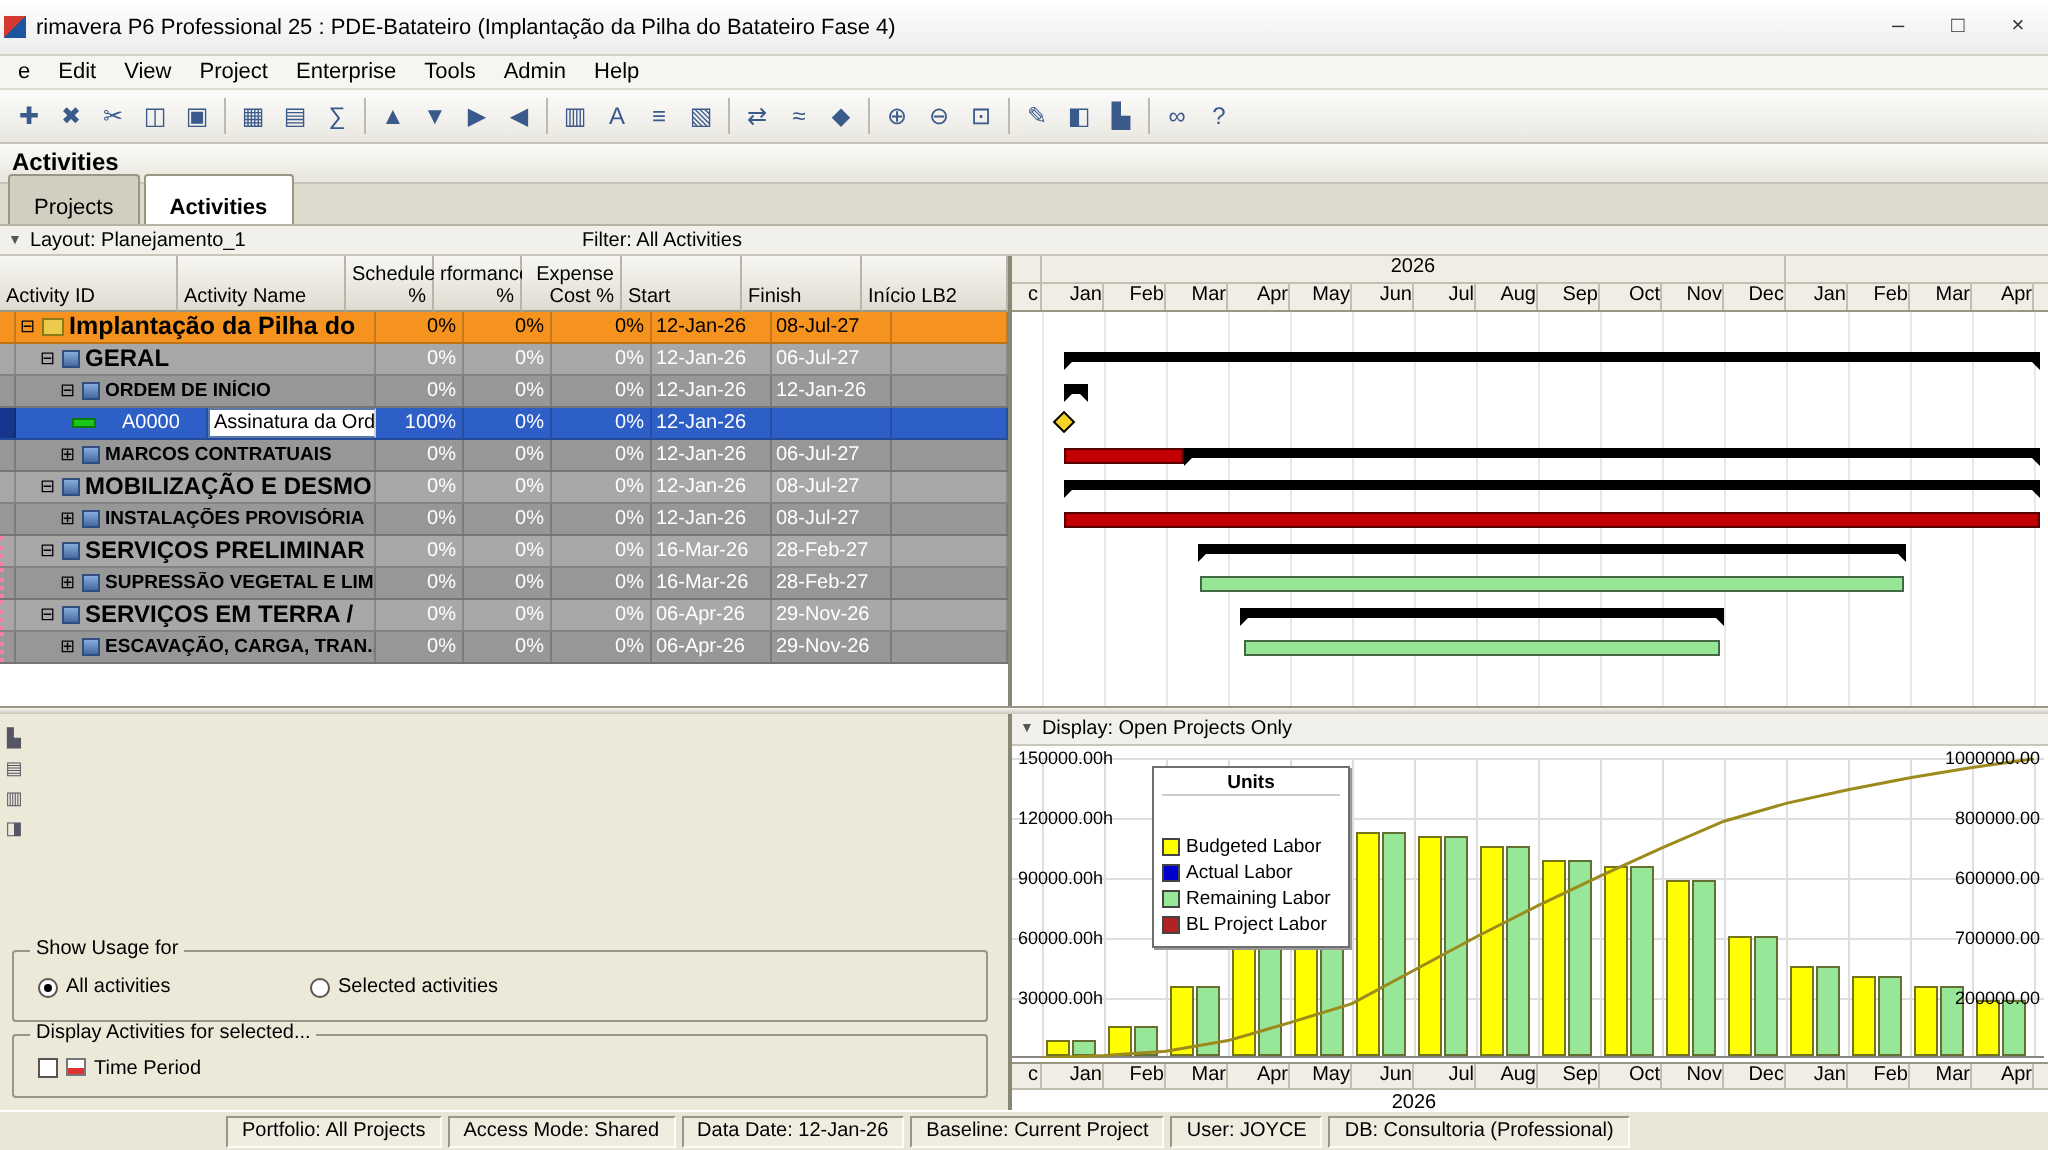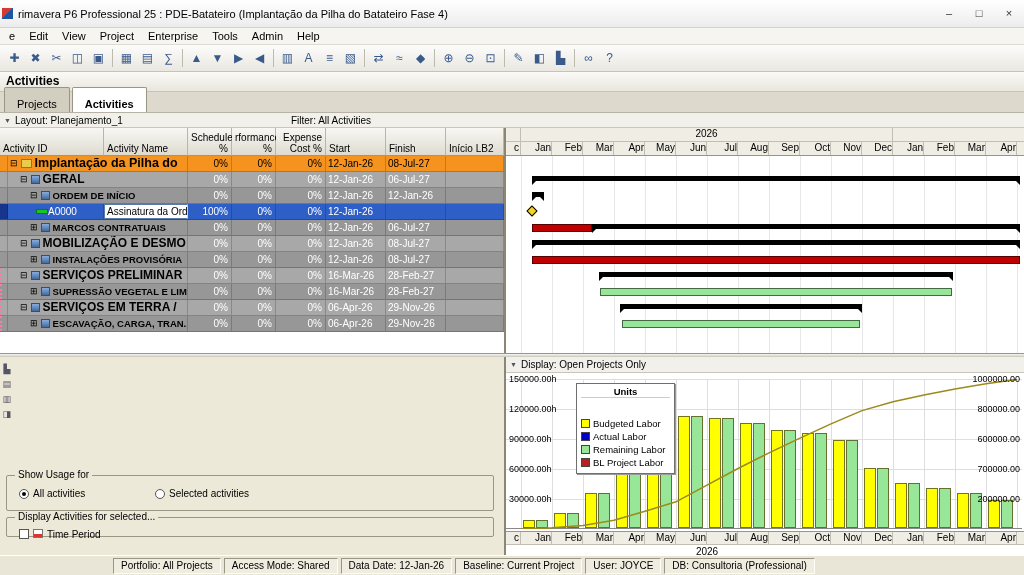--- a/index.html
+++ b/index.html
@@ -41,32 +41,32 @@
   .main{height:230px;display:flex;background:#fff}
   .tablepane{width:506px;flex:none;display:flex;flex-direction:column;background:#fff;border-right:2px solid #8a8774}
   .ganttpane{flex:1;position:relative;background:#fff;overflow:hidden}
 
   
   .thead{height:28px;display:flex;flex:none}
   .th{border-right:1px solid #b9b6a9;border-bottom:1px solid #9a9684;background:linear-gradient(#F8F7F3,#DEDBD0);
       font-size:10px;display:flex;align-items:flex-end;padding:1px 3px}
   .th span{white-space:pre-line;line-height:1.1;width:100%}
   .th.r span{text-align:right}
-  .hw-id{width:104px}.hw-name{width:84px}.hw-s{width:44px}.hw-p{width:44px}.hw-e{width:50px}
+  .hw-id{width:89px}.hw-name{width:84px}.hw-s{width:44px}.hw-p{width:44px}.hw-e{width:50px}
   .hw-st{width:60px}.hw-fi{width:60px}.hw-lb{flex:1}
 
   
   .trow{height:16px;display:flex;align-items:stretch;font-size:10px;border-bottom:1px solid rgba(0,0,0,.22)}
   .trow>div{display:flex;align-items:center;border-right:1px solid rgba(0,0,0,.18);overflow:hidden;white-space:nowrap}
   .gut{width:8px;flex:none}
   .pinkL .gut{border-left:2px dotted #FF7AA6}
   .gut-sel{background:#15368C}
   .c-label{width:180px;gap:3px}
   .ind0{padding-left:2px}.ind1{padding-left:12px}.ind2{padding-left:22px}
-  .c-id{width:96px;padding-left:28px;gap:0}
+  .c-id{width:96px;padding-left:28px;gap:13px}
   .c-name{width:84px;padding-left:2px}
   .cw-s{width:44px}.cw-p{width:44px}.cw-e{width:50px}.cw-st{width:60px}.cw-fi{width:60px}.cw-lb{flex:1}
   .c-num{justify-content:flex-end;padding-right:3px}
   .c-date{padding-left:2px}
   .lbl{font-weight:bold;overflow:hidden}
   .exp{font-size:9px;line-height:1;flex:none}
   .folderico{width:11px;height:9px;background:#EBCB4C;border:1px solid #8a7a1a;flex:none}
   .wbsico{width:9px;height:9px;background:linear-gradient(#86ACDC,#45699E);border:1px solid #2F4F7F;flex:none}
   .actbarico{width:12px;height:5px;background:#19C619;border:1px solid #0a7a0a;flex:none}
   .r-orange{background:var(--wbs-band-orange)}
@@ -101,21 +101,21 @@
 
   .hsplit{height:4px;background:linear-gradient(#f7f6f1,#c9c6ba);border-top:1px solid #9a9684;flex:none}
 
   
   .bottom{height:202px;display:flex}
   .bl{width:506px;flex:none;position:relative;background:#ECE9D8;border-right:2px solid #8a8774}
   .minicol{position:absolute;left:1px;top:6px;display:flex;flex-direction:column;gap:3px}
   .mbtn{width:12px;height:12px;font-size:9px;color:#556;display:flex;align-items:center;justify-content:center}
   .groupbox{position:absolute;left:6px;right:10px;border:1px solid #9a9684;border-radius:2px}
   .gb1{top:118px;height:36px}
-  .gb2{top:160px;height:20px}
+  .gb2{top:160px;height:32px}
   .gb-title{position:absolute;top:-7px;left:8px;background:#ECE9D8;padding:0 3px;font-size:10px}
   .radio-row{position:absolute;top:12px;display:flex;align-items:center;gap:4px;font-size:10px}
   .radio{width:10px;height:10px;border:1px solid #555;border-radius:50%;background:#fff;position:relative;flex:none}
   .radio.sel::after{content:"";position:absolute;inset:2px;background:#000;border-radius:50%}
   .check-row{position:absolute;top:11px;left:12px;display:flex;align-items:flex-start;gap:4px;font-size:10px}
   .checkbox{width:10px;height:10px;border:1px solid #555;background:#fff;flex:none}
   .calico{width:10px;height:9px;background:linear-gradient(#fff 60%,#d33 60%);border:1px solid #777;flex:none}
 
   .br{flex:1;display:flex;flex-direction:column;background:#fff;position:relative}
   .disp-row{height:16px;background:#F1F0EA;border-bottom:1px solid #c9c6bb;display:flex;align-items:center;

